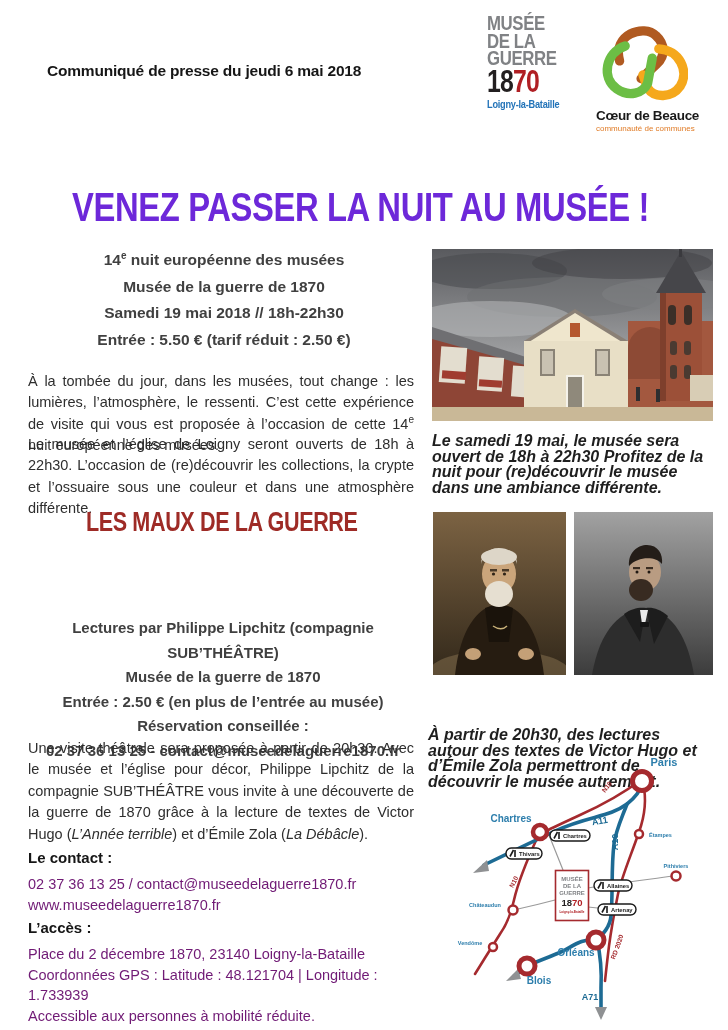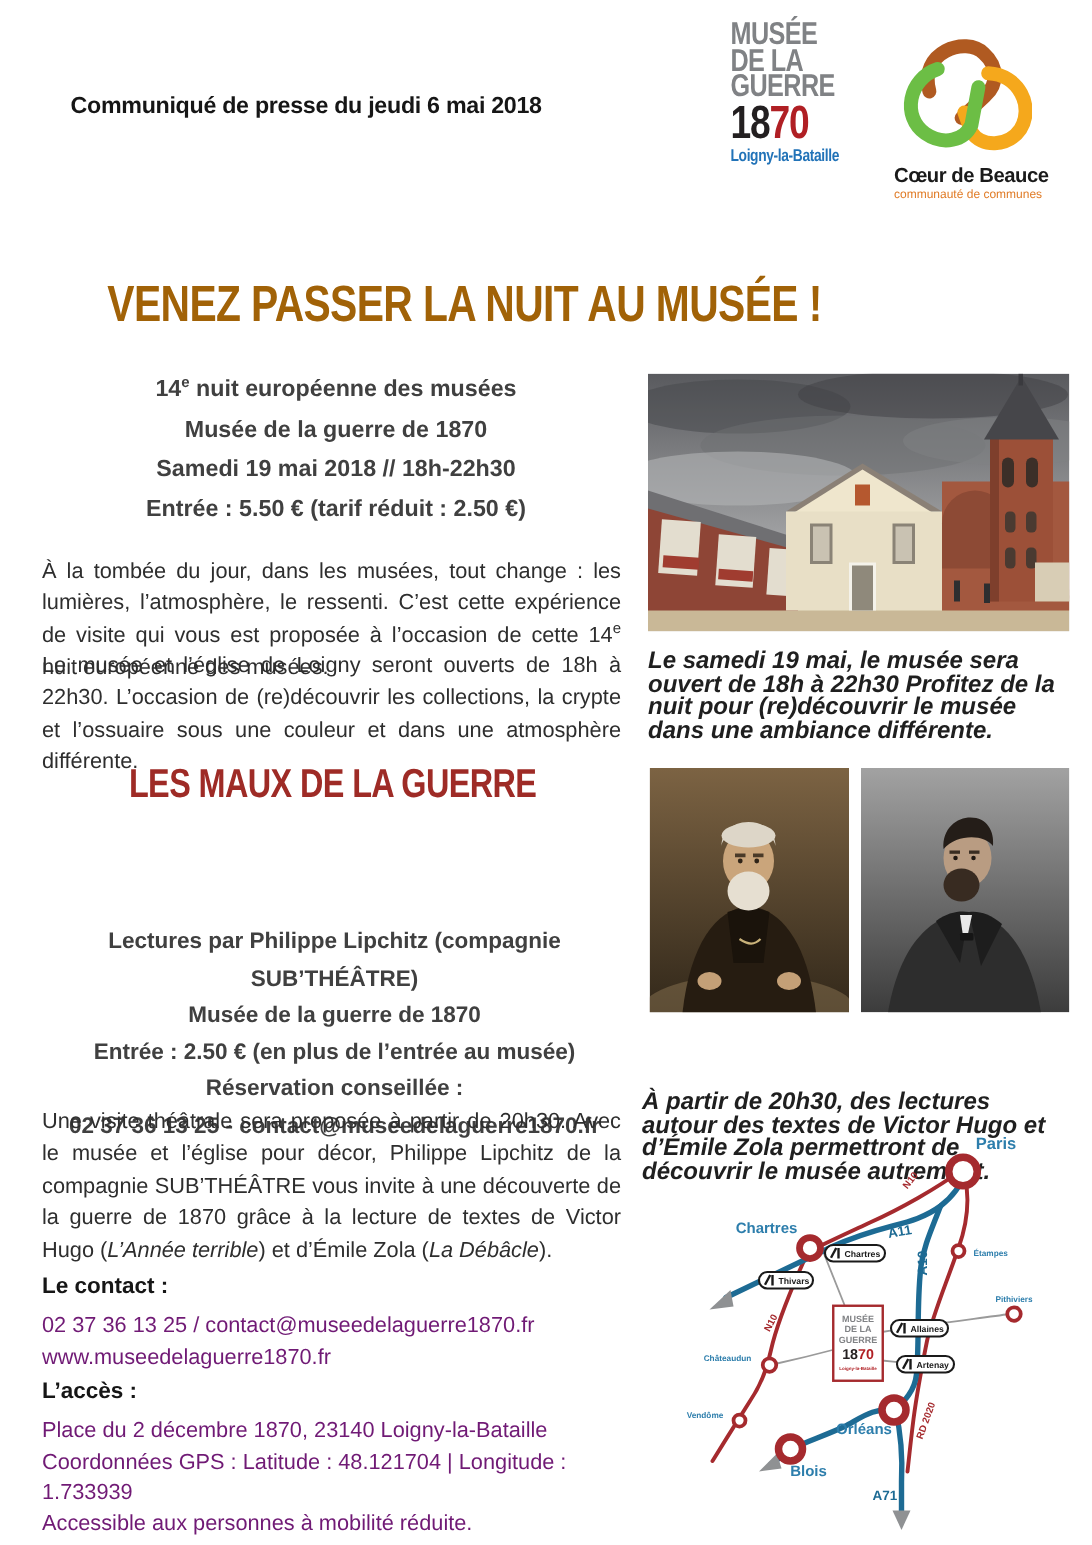--- a/index.html
+++ b/index.html
@@ -16,21 +16,21 @@
   .museum-logo .ml-word{font-size:21px;font-weight:bold;color:#808285;letter-spacing:-0.5px;line-height:17.5px;}
   .museum-logo .ml-year{font-size:31px;font-weight:bold;line-height:29px;letter-spacing:-1px;}
   .museum-logo .ml-year .y18{color:#231f20;}
   .museum-logo .ml-year .y70{color:#b01f24;}
   .museum-logo .ml-city{font-size:11.5px;font-weight:bold;color:#2273b8;margin-top:3px;letter-spacing:-0.3px;}
   .coeur-logo{left:596px;top:18px;width:120px;text-align:left;}
   .coeur-name{font-size:13.5px;font-weight:bold;color:#1a1a1a;margin-top:2px;letter-spacing:-0.3px;}
   .coeur-sub{font-size:8px;color:#e07b26;margin-top:1px;}
 
   
-  .big-title{left:0;width:620px;top:184px;text-align:center;font-weight:bold;font-size:34px;color:#a16207;letter-spacing:-0.5px;}
+  .big-title{left:0;width:620px;top:184px;text-align:center;font-weight:bold;font-size:41px;color:#6d28d9;letter-spacing:-0.5px;}
   .big-title>span,.mid-title>span{display:inline-block;transform:scaleX(.8);transform-origin:center;white-space:nowrap;}
   .mid-title{left:28px;width:388px;top:507px;text-align:center;font-weight:bold;font-size:27px;color:#9e2b26;letter-spacing:-0.5px;}
 
   
   .red-block{color:#404040;font-weight:bold;text-align:center;}
   .red-block-1{left:30px;width:388px;top:247px;font-size:15.5px;line-height:26.5px;}
   .red-block-2{left:26px;width:394px;top:568px;font-size:15px;line-height:24.5px;margin-top:48px;}
   sup.sp{font-size:10px;vertical-align:super;line-height:0;}
 
   

